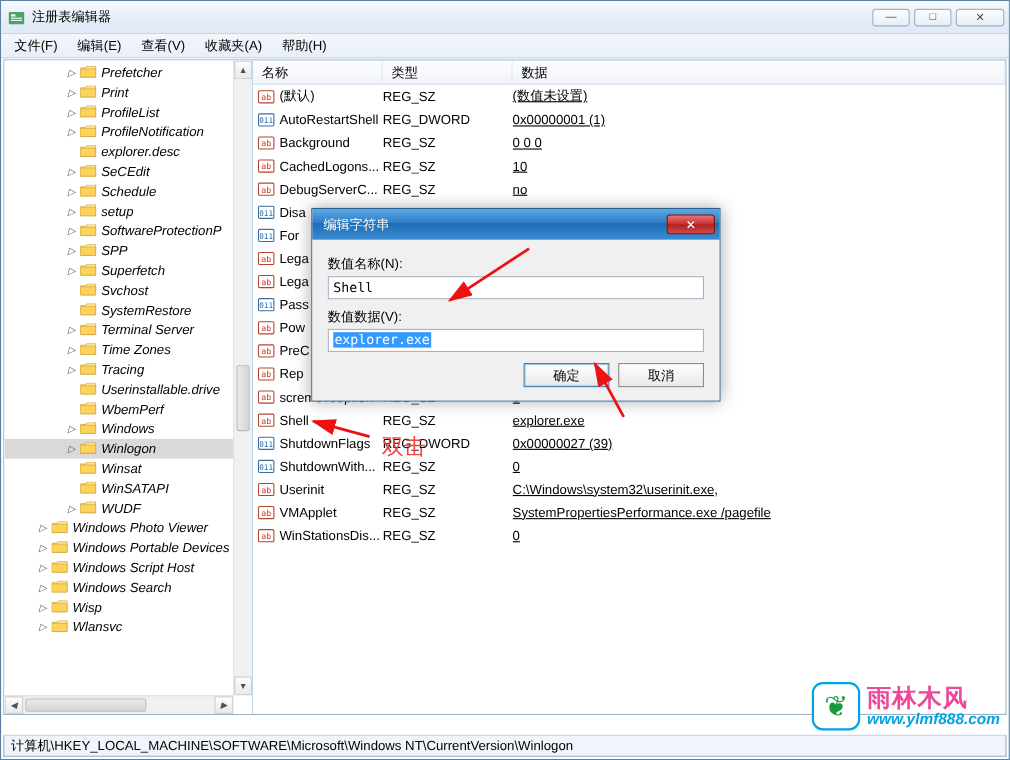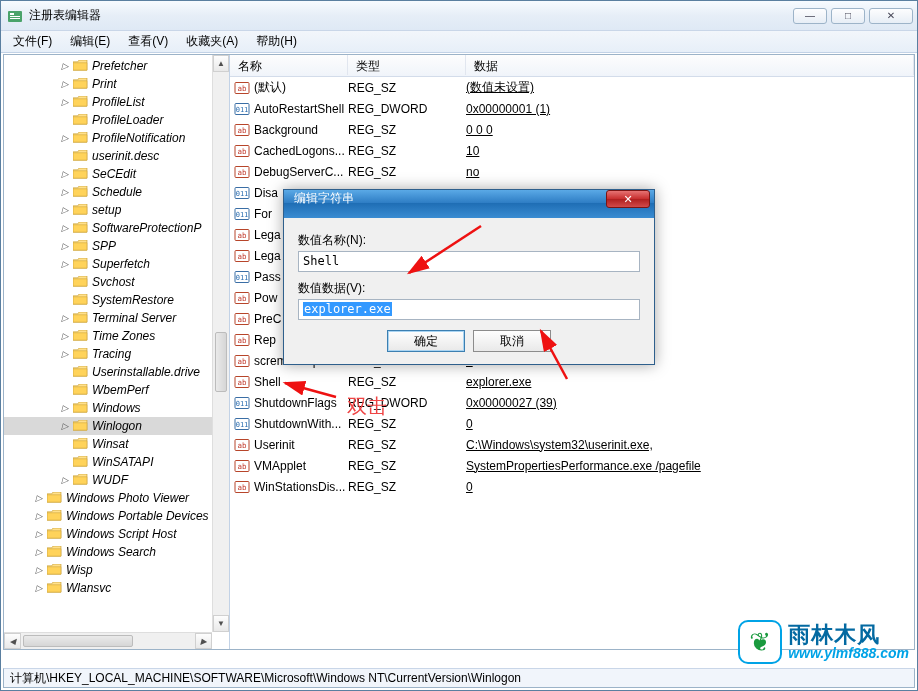--- a/index.html
+++ b/index.html
@@ -52,41 +52,41 @@
   .list-row { height:21px; display:flex; align-items:center; font-size:12px; white-space:nowrap; }
   .cell { overflow:hidden; text-overflow:ellipsis; padding-right:6px; }
   .cell.name { width:118px; display:flex; align-items:center; padding-left:4px; }
   .cell.type { width:118px; }
   .cell.data { flex:1;text-decoration:underline; }
   .val-icon { width:16px; height:16px; margin-right:4px; flex-shrink:0; }
   
   .statusbar { position:absolute; left:2px; right:2px; bottom:2px; height:20px; border:1px solid #9cb3c8; border-top:1px solid #c9d6e8; background:#f1f5fb; display:flex; align-items:center; padding:0 6px; font-size:12px; }
   
   .dialog { position:absolute; left:282px; top:188px; width:372px; border:1px solid #2e5f8c; background:#f0f0f0; box-shadow:0 0 14px rgba(0,0,0,.35); }
-  .dlg-title { height:28px; background:linear-gradient(#5aa9e6,#2f7ec5 45%,#1e6db4 46%,#3a8cd2); color:#fff; display:flex; align-items:flex-start; padding:0 4px 0 10px; font-size:12px; }
+  .dlg-title { height:28px; background:linear-gradient(#5aa9e6,#2f7ec5 45%,#1e6db4 46%,#3a8cd2); color:#fff; display:flex; align-items:center; padding:0 4px 0 10px; font-size:12px; }
   .dlg-title .t { flex:1; }
   .dlg-close { width:44px; height:18px; border:1px solid #7a1515; border-radius:3px; background:linear-gradient(#e67373,#c83030 48%,#b02020 52%,#d24a4a); color:#fff; display:flex; align-items:center; justify-content:center; font-size:11px; }
   .dlg-body { padding:10px 14px 12px 14px; background:#f0f0f0; }
   .dlg-label { font-size:12px; margin:4px 0 2px 0; }
   .dlg-input { width:100%; height:21px; border:1px solid #a7b4c2; background:#fff; font-size:12px; padding:2px 4px; }
   .dlg-input.readonly { background:#fff; color:#000; }
   .dlg-input.sel { background:#fff; }
   .sel-text { display:inline-block; background:#3399ff; color:#fff; padding:0 1px; font-family:Consolas,monospace; font-size:12px; }
-  .dlg-buttons { display:flex; justify-content:center; gap:8px; margin-top:10px; }
+  .dlg-buttons { display:flex; justify-content:flex-end; gap:8px; margin-top:10px; }
   .dlg-btn { width:78px; height:22px; border:1px solid #8c8c8c; background:linear-gradient(#fefefe,#e9e9e9); display:flex; align-items:center; justify-content:center; font-size:12px; cursor:default; }
   .dlg-btn.default { border:1px solid #3c7fb1; box-shadow:0 0 0 1px #a9d4f2 inset; }
   
   .arrow { position:absolute; pointer-events:none; }
   .anno-text { position:absolute; color:#ef4444; font-size:20px; pointer-events:none; }
   
   .watermark { position:absolute; right:8px; bottom:26px; display:flex; align-items:center; gap:6px; pointer-events:none; }
   .wm-icon { width:44px; height:44px; border:2px solid #00a3e6; border-radius:10px; display:flex; align-items:center; justify-content:center; background:#fff; }
   .wm-leaf { font-size:26px; color:#1a9a3e; }
   .wm-text { display:flex; flex-direction:column; line-height:1; }
-  .wm-cn { font-size:22px; font-weight:700; color:#0369a1; letter-spacing:1px; }
+  .wm-cn { font-size:22px; font-weight:700; color:#ec4899; letter-spacing:1px; }
   .wm-url { font-size:14px; font-weight:700; color:#00a3e6; font-style:italic; }
 </style>
 </head>
 <body>
 
 <div class="window">
 
   <div class="titlebar">
     <span class="app-icon">
       <svg viewBox="0 0 16 16" width="16" height="16">
@@ -141,48 +141,38 @@
               <span class="tw twisty"></span>
               <span class="folder-icon">
                 <svg viewBox="0 0 16 13" width="15" height="12">
                   <path d="M0,2 L5,2 L6.5,0 L15,0 L15,11 L0,11 Z" fill="#ffe08a" stroke="#caa33a" stroke-width="0.8"></path>
                   <path d="M0,3 L15,3 L15,11 L0,11 Z" fill="#ffd35a" stroke="#caa33a" stroke-width="0.6"></path>
                 </svg>
               </span>
               <span class="tree-label">ProfileList</span>
             </div>
             <div class="tree-row depth-a">
+              <span class="tw twisty"></span>
+              <span class="folder-icon">
+                <svg viewBox="0 0 16 13" width="15" height="12">
+                  <path d="M0,2 L5,2 L6.5,0 L15,0 L15,11 L0,11 Z" fill="#ffe08a" stroke="#caa33a" stroke-width="0.8"></path>
+                  <path d="M0,3 L15,3 L15,11 L0,11 Z" fill="#ffd35a" stroke="#caa33a" stroke-width="0.6"></path>
+                </svg>
+              </span>
+              <span class="tree-label">ProfileNotification</span>
+            </div>
+            <div class="tree-row depth-a">
               <span class="tw tnone"></span>
               <span class="folder-icon">
                 <svg viewBox="0 0 16 13" width="15" height="12">
                   <path d="M0,2 L5,2 L6.5,0 L15,0 L15,11 L0,11 Z" fill="#ffe08a" stroke="#caa33a" stroke-width="0.8"></path>
                   <path d="M0,3 L15,3 L15,11 L0,11 Z" fill="#ffd35a" stroke="#caa33a" stroke-width="0.6"></path>
                 </svg>
               </span>
-              <span class="tree-label">ProfileLoader</span>
-            </div>
-            <div class="tree-row depth-a">
-              <span class="tw twisty"></span>
-              <span class="folder-icon">
-                <svg viewBox="0 0 16 13" width="15" height="12">
-                  <path d="M0,2 L5,2 L6.5,0 L15,0 L15,11 L0,11 Z" fill="#ffe08a" stroke="#caa33a" stroke-width="0.8"></path>
-                  <path d="M0,3 L15,3 L15,11 L0,11 Z" fill="#ffd35a" stroke="#caa33a" stroke-width="0.6"></path>
-                </svg>
-              </span>
-              <span class="tree-label">ProfileNotification</span>
-            </div>
-            <div class="tree-row depth-a">
-              <span class="tw tnone"></span>
-              <span class="folder-icon">
-                <svg viewBox="0 0 16 13" width="15" height="12">
-                  <path d="M0,2 L5,2 L6.5,0 L15,0 L15,11 L0,11 Z" fill="#ffe08a" stroke="#caa33a" stroke-width="0.8"></path>
-                  <path d="M0,3 L15,3 L15,11 L0,11 Z" fill="#ffd35a" stroke="#caa33a" stroke-width="0.6"></path>
-                </svg>
-              </span>
-              <span class="tree-label">userinit.desc</span>
+              <span class="tree-label">explorer.desc</span>
             </div>
             <div class="tree-row depth-a">
               <span class="tw twisty"></span>
               <span class="folder-icon">
                 <svg viewBox="0 0 16 13" width="15" height="12">
                   <path d="M0,2 L5,2 L6.5,0 L15,0 L15,11 L0,11 Z" fill="#ffe08a" stroke="#caa33a" stroke-width="0.8"></path>
                   <path d="M0,3 L15,3 L15,11 L0,11 Z" fill="#ffd35a" stroke="#caa33a" stroke-width="0.6"></path>
                 </svg>
               </span>
               <span class="tree-label">SeCEdit</span>

